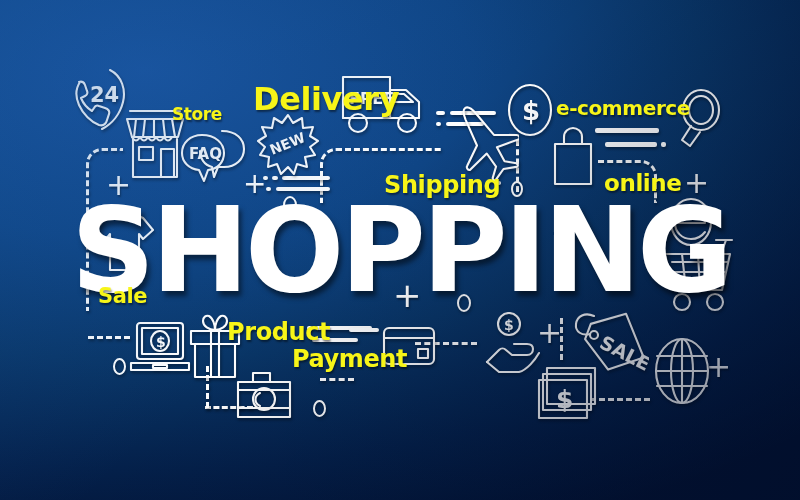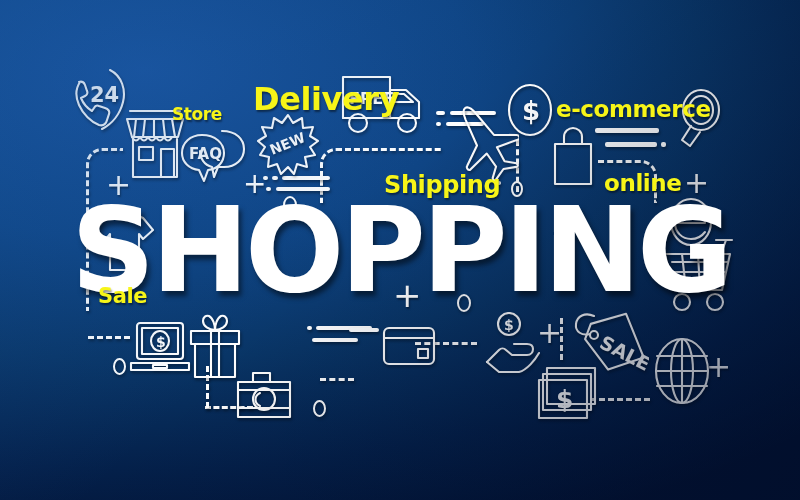--- a/index.html
+++ b/index.html
@@ -241,26 +241,28 @@
     <ellipse cx="30" cy="35" rx="26" ry="32"></ellipse>
     <ellipse cx="30" cy="35" rx="11" ry="32"></ellipse>
     <path d="M30 3 V67"></path>
     <path d="M5 20 H55 M4 35 H56 M5 50 H55"></path>
   </svg>
 
   <div class="el kw" style="left:172px;top:104px;font-size:17px;">Store</div>
 
   <div class="el kw" style="left:253px;top:80px;font-size:32px;">Delivery</div>
 
-  <div class="el kw" style="left:556px;top:96px;font-size:23px;">e-commerce</div>
+  <div class="el kw" style="left:556px;top:96px;font-size:20px;">e-commerce</div>
 
   <div class="el kw" style="left:384px;top:171px;font-size:24px;text-align:right;">Shipping</div>
 
   <div class="el kw" style="left:604px;top:170px;font-size:23px;">online</div>
 
   <div class="el kw" style="left:98px;top:284px;font-size:21px;">Sale</div>
 
-
+  <div class="el kw" style="left:227px;top:318px;font-size:24px;">Product</div>
+
+  <div class="el kw" style="left:292px;top:345px;font-size:24px;">Payment</div>
 
 
   <div class="el" id="title">SHOPPING</div>
 
 </div>
 
 </body></html>

